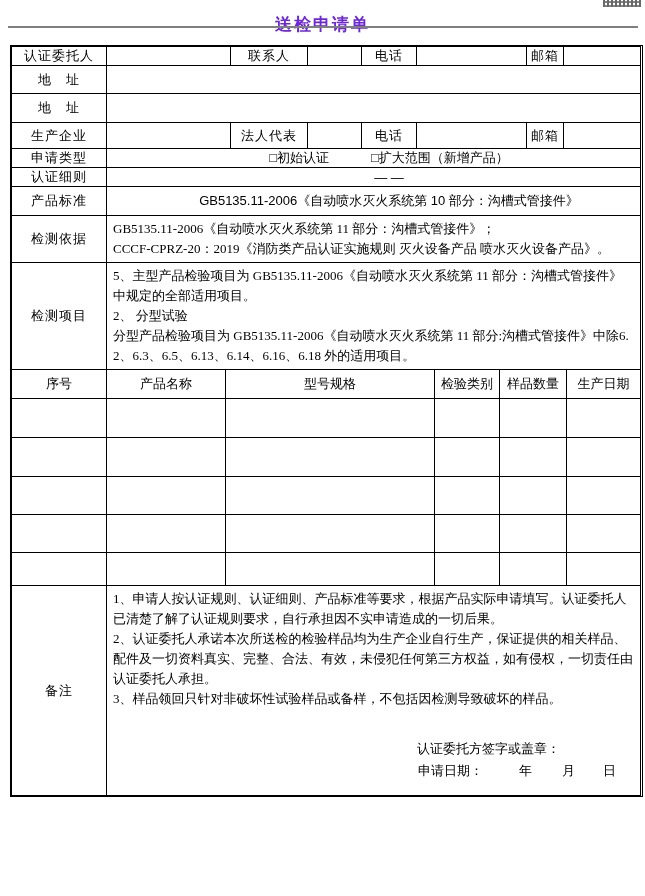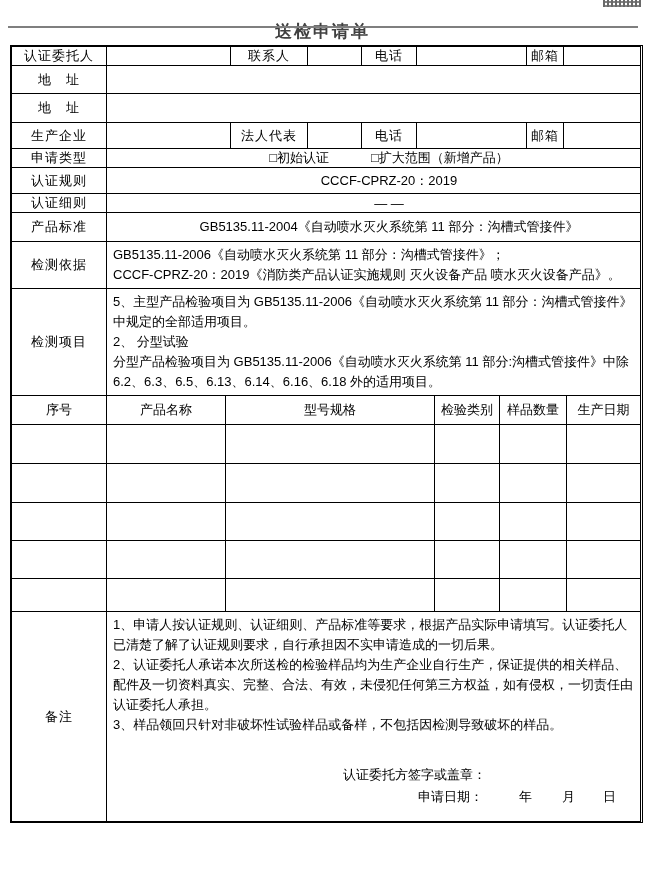--- a/index.html
+++ b/index.html
@@ -5,24 +5,24 @@
   html,body{margin:0;padding:0;background:#fff;}
   .sheet{
     position:relative;
     width:645px;height:896px;
     background:#fff;
     font-family:"Liberation Sans","DejaVu Sans",sans-serif;
     color:#000;
     overflow:hidden;
   }
   .doc-title{
-    position:absolute;top:20px;left:0;width:100%;
+    position:absolute;top:13px;left:0;width:100%;
     text-align:center;
     font-size:17px;font-weight:bold;
-    color:#404040;letter-spacing:2px;
+    color:#6d28d9;letter-spacing:2px;
   }
   .title-rule{
     position:absolute;top:26px;left:8px;right:7px;
     border-top:2px solid #7f7f7f;height:0;
   }
   .corner-mark{
     position:absolute;top:0;right:4px;width:38px;height:7px;
     background:
       repeating-linear-gradient(90deg,#444 0 2px,transparent 2px 4px),
       repeating-linear-gradient(0deg,#666 0 2px,transparent 2px 4px);
@@ -35,28 +35,28 @@
   table{border-collapse:collapse;table-layout:fixed;width:629px;}
   table + table{margin-top:-1px;}
   td,th{
     border:1px solid #000;
     font-size:13px;font-weight:normal;
     padding:0;overflow:hidden;
     vertical-align:middle;
   }
   .lbl{text-align:center;letter-spacing:1px;}
   .ctr{text-align:center;padding-left:31px;}
-  .lft{text-align:left;padding:3px 6px;line-height:20px;word-break:break-all;}
+  .lft{text-align:left;padding:3px 6px;line-height:20px;word-break:break-all;font-family:Liberation Serif, serif;}
   .lft p{margin:0;}
   .h26{height:26px}.h27{height:18px}.h28{height:28px}.h29{height:29px}
   .h30{height:30px}.h41{height:41px}.h92{height:92px}
   .h39{height:39px}.h38{height:38px}.h33{height:33px}.h210{height:210px}
   .opt1{margin-right:42px;}
   .remark-cell{vertical-align:top;}
-  .remark-cell .sig-line{margin:30px 0 0 230px;}
+  .remark-cell .sig-line{margin:30px 0 0 230px;text-align:center;}
   .remark-cell .date-line{margin:2px 0 0 305px;}
   .date-line .y{margin-left:36px;}
   .date-line .m{margin-left:30px;}
   .date-line .d{margin-left:28px;}
 </style>
 </head>
 <body>
 
 <div class="sheet">
 
@@ -106,31 +106,27 @@
         <td></td>
         <td class="lbl">邮箱</td>
         <td></td>
       </tr>
       <tr class="h27">
         <td class="lbl">申请类型</td>
         <td colspan="7" class="ctr">
           <span class="opt1">□初始认证</span><span>□扩大范围（新增产品）</span>
         </td>
       </tr>
-      <tr class="h26">
-        <td class="lbl">认证规则</td>
-        <td colspan="7" class="ctr">CCCF-CPRZ-20：2019</td>
-      </tr>
       <tr class="h27">
         <td class="lbl">认证细则</td>
         <td colspan="7" class="ctr">— —</td>
       </tr>
       <tr class="h29">
         <td class="lbl">产品标准</td>
-        <td colspan="7" class="ctr">GB5135.11-2004《自动喷水灭火系统第 11 部分：沟槽式管接件》</td>
+        <td colspan="7" class="ctr">GB5135.11-2006《自动喷水灭火系统第 10 部分：沟槽式管接件》</td>
       </tr>
       <tr class="h41">
         <td class="lbl">检测依据</td>
         <td colspan="7" class="lft">
           <p>GB5135.11-2006《自动喷水灭火系统第 11 部分：沟槽式管接件》；</p>
           <p>CCCF-CPRZ-20：2019《消防类产品认证实施规则 灭火设备产品 喷水灭火设备产品》。</p>
         </td>
       </tr>
       <tr class="h92">
         <td class="lbl">检测项目</td>

